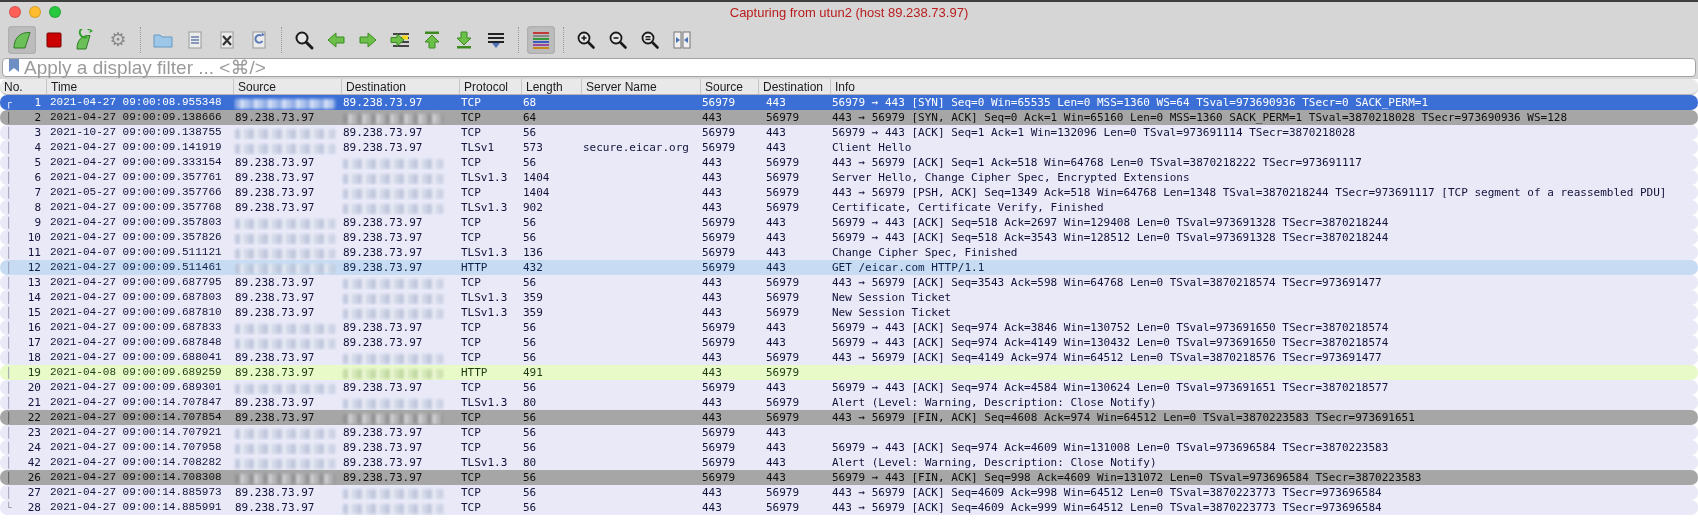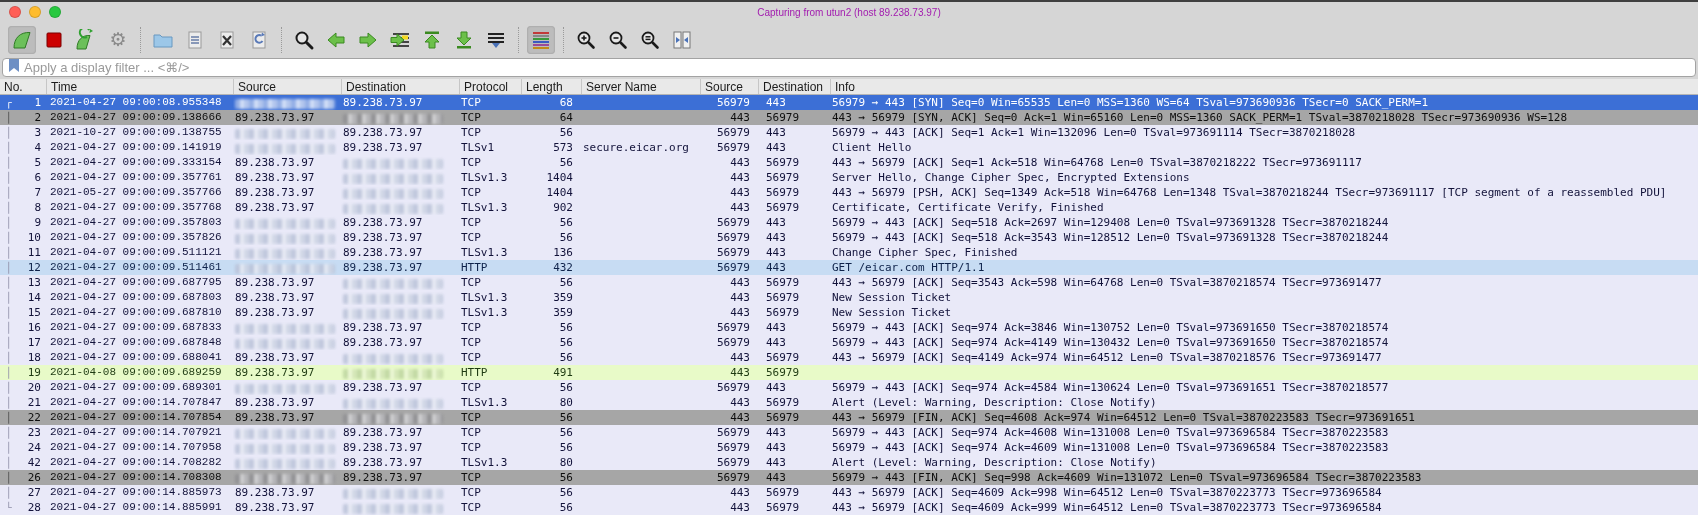--- a/index.html
+++ b/index.html
@@ -4,51 +4,51 @@
 <style>
   * { box-sizing: border-box; margin: 0; padding: 0; }
   html,body { width:1698px; height:530px; overflow:hidden; }
   body { font-family:"Liberation Sans","DejaVu Sans",sans-serif; background:#ffffff; }
   #win { width:1698px; height:530px; border-top:2px solid #3f3f3f; display:flex; flex-direction:column; }
 
   
   #titlebar { height:20px; background:#d6d6d6; position:relative; display:flex; align-items:center; justify-content:center; flex:none; }
   .traffic { position:absolute; left:9px; top:4px; display:flex; gap:8px; }
   .tl { width:12px; height:12px; border-radius:50%; border:1px solid rgba(0,0,0,.15); }
-  #title { font-size:10px; color:#a21caf; }
+  #title { font-size:13px; color:#b91c1c; }
 
   
   #toolbar { height:35px; background:#d6d6d6; display:flex; align-items:center; padding-left:6px; flex:none; }
   .tbtn { width:28px; height:28px; display:flex; align-items:center; justify-content:center; margin:0 2px; border-radius:4px; }
   .tbtn.pressed { background:#bcbcbc; box-shadow:inset 0 0 2px rgba(0,0,0,.25); }
   .tsep { width:1px; height:26px; margin:0 6px; border-left:1px dotted #9a9a9a; }
   .tbtn svg { display:block; }
   .gear { font-size:19px; color:#8a8a8a; line-height:1; }
 
   
   #filterbar { height:22px; background:#d6d6d6; padding:1px 2px 2px 2px; flex:none; }
   #filterwrap { background:#ffffff; border:1px solid #a3a3a3; border-radius:4px; height:19px; display:flex; align-items:center; padding:0 4px; }
-  #filterinput { border:none; outline:none; flex:1; font-size:13px; color:#333; background:transparent; font-family:"Liberation Sans",sans-serif; }
+  #filterinput { border:none; outline:none; flex:1; font-size:19px; color:#333; background:transparent; font-family:"Liberation Sans",sans-serif; }
   #filterinput::placeholder { color:#9a9a9a; }
   .bookmark { margin:0 4px 0 1px; flex:none; }
 
   
   #packetlist { flex:1; background:#ffffff; overflow:hidden; font-family:"DejaVu Sans Mono",monospace; }
-  .grid-row { display:grid; grid-template-columns:46px 187px 108px 118px 62px 60px 119px 58px 72px 1fr; }
+  .grid-row { display:grid; grid-template-columns:46px 187px 108px 118px 62px 60px 119px 58px 72px 1fr;border-radius:7px; }
 
   #colheader { height:16px; background:#e9e9e9; border-bottom:1px solid #b5b5b5; font-family:"Liberation Sans",sans-serif; font-size:12px; color:#1c1c1c; }
   #colheader .hcell { padding:0 4px; line-height:16px; border-left:1px solid #c6c6c6; white-space:nowrap; overflow:hidden; }
   #colheader .hcell:first-child { border-left:none; }
 
   .prow { height:15px; line-height:15px; font-size:11px; color:#12123a; background:#e9e9f8; cursor:default; }
   .prow .cell { white-space:nowrap; overflow:hidden; padding:0 2px; }
   .cell.c-no { display:flex; }
   .gutter { width:13px; flex:none; color:#8f8fa8; font-size:10px; text-align:center; }
   .num { flex:1; text-align:right; padding-right:3px; }
-  .c-len, .c-sport { text-align:right; padding-right:8px !important; }
+  .c-len, .c-sport { padding-right:8px !important; }
   .c-dport { padding-left:8px !important; }
   .c-time { padding-left:4px !important;font-family:Liberation Mono, monospace; }
 
   .prow.sel { background:#3c6fd6; color:#ffffff; }
   .prow.sel .gutter { color:#ffffff; }
   .prow.gray { background:#a6a6a6; color:#0e0e0e; }
   .prow.gray .gutter { color:#4a4a4a; }
   .prow.blue { background:#c7dcf3; color:#0e224a; }
   .prow.green { background:#e8fac8; color:#1e3a12; }
 
@@ -611,21 +611,20 @@
             <span class="num">23</span>
           </div>
           <div class="cell c-time">2021-04-27 09:00:14.707921</div>
           <div class="cell c-src"><span class="redacted"></span></div>
           <div class="cell c-dst">89.238.73.97</div>
           <div class="cell c-proto">TCP</div>
           <div class="cell c-len">56</div>
           <div class="cell c-server"></div>
           <div class="cell c-sport">56979</div>
           <div class="cell c-dport">443</div>
-          <div class="cell c-info">56979 → 443 [ACK] Seq=974 Ack=4608 Win=131008 Len=0 TSval=973696584 TSecr=3870223583</div>
         </div>
         <div class="prow grid-row ">
           <div class="cell c-no">
             <span class="gutter">│</span>
             <span class="num">24</span>
           </div>
           <div class="cell c-time">2021-04-27 09:00:14.707958</div>
           <div class="cell c-src"><span class="redacted"></span></div>
           <div class="cell c-dst">89.238.73.97</div>
           <div class="cell c-proto">TCP</div>

